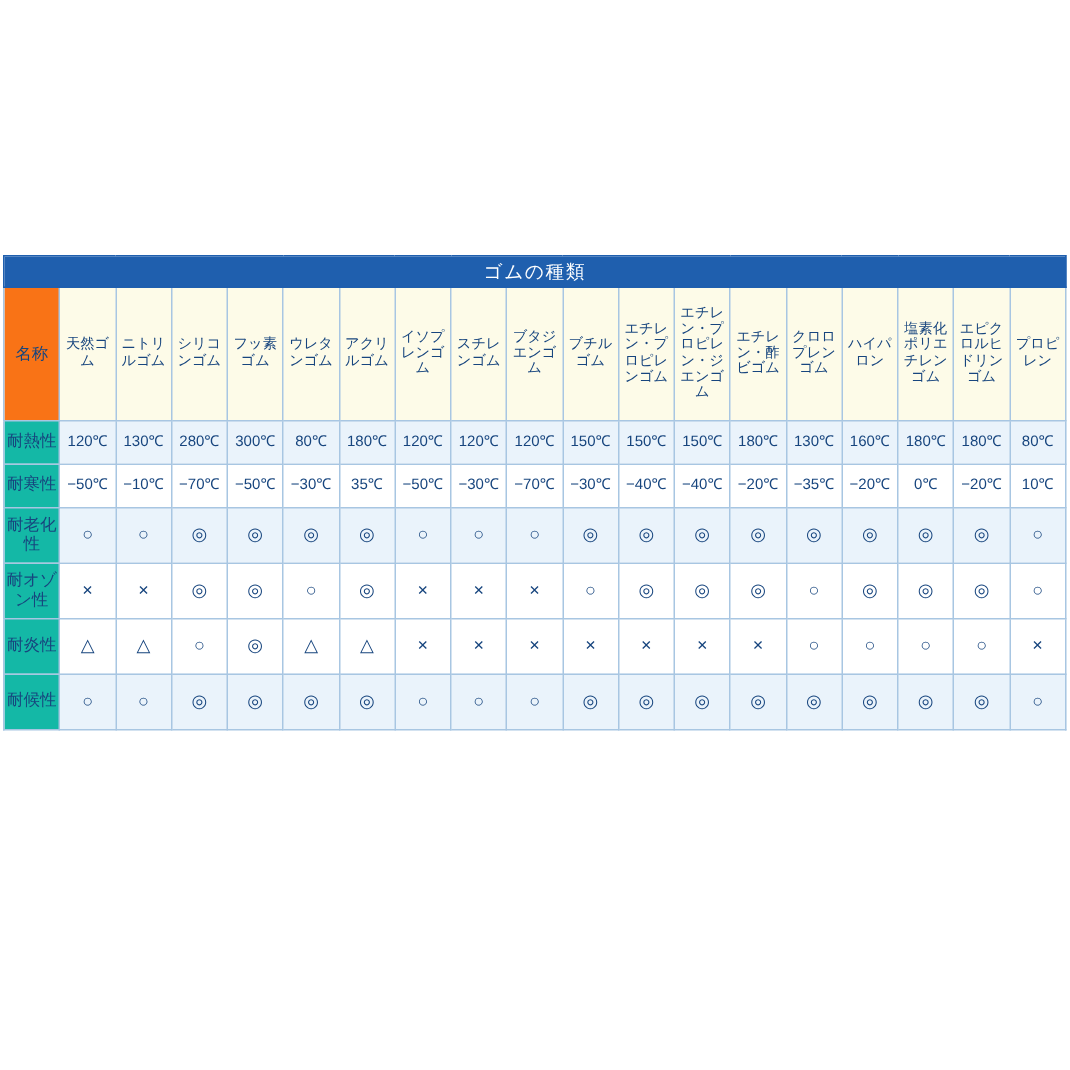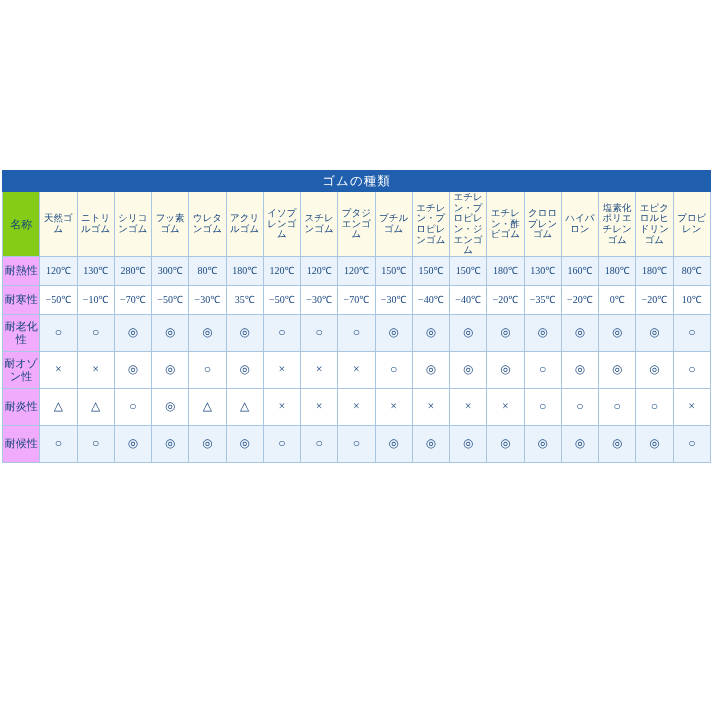--- a/index.html
+++ b/index.html
@@ -12,21 +12,20 @@
     height: 713px;
     font-family: "Liberation Sans", sans-serif;
     color: #1a3a6b;
     -webkit-font-smoothing: antialiased;
   }
   .page {
     position: relative;
     width: 586px;
     height: 713px;
     background: #ffffff;
-    font-family: Liberation Serif, serif;
   }
   .table-wrap {
     position: absolute;
     left: 2px;
     top: 170px;
     width: 709px;
   }
   table.rubber {
     border-collapse: collapse;
     table-layout: fixed;
@@ -45,55 +44,55 @@
   .title-cell {
     background: #1f5fae;
     color: #ffffff !important;
     font-size: 12.5px;
     font-weight: bold;
     height: 20px;
     letter-spacing: 1px;
     border: 1px solid #1f5fae !important;
   }
   .rowhead {
-    background: #84cc16;
+    background: #f97316;
     font-size: 11px;
     font-weight: bold;
     width: 62px;
     color: #17457e;
   }
   .namehead {
     background: #fdfbe8;
     font-size: 9.5px;
     height: 46px;
     color: #3b3b2a;
   }
   .namehead .nm {
     display: block;
-    padding: 0 1px;
+    padding: 12px 1px;
     word-break: break-all;
     line-height: 1.12;
   }
   .symbol {
     background: #ffffff;
     font-size: 11px;
     height: 28px;
   }
   .datarow td.val {
     font-size: 10px;
     height: 28px;
   }
   .mark-row td.val {
     height: 36px;
     font-size: 12px;
   }
   .rowhead.tall { height: 36px; text-align: center; }
   tr.shade-a td { background: #eaf3fb; }
   tr.shade-b td { background: #ffffff; margin-left: 15px; }
-  tr.shade-a td.rowhead, tr.shade-b td.rowhead { background: #f0abfc; }
+  tr.shade-a td.rowhead, tr.shade-b td.rowhead { background: #14b8a6; }
 </style>
 </head>
 <body>
 
 <div class="page">
   <div class="table-wrap">
     <table class="rubber">
       <tbody>
         <tr>
           <td class="title-cell" colspan="19">ゴムの種類</td>

